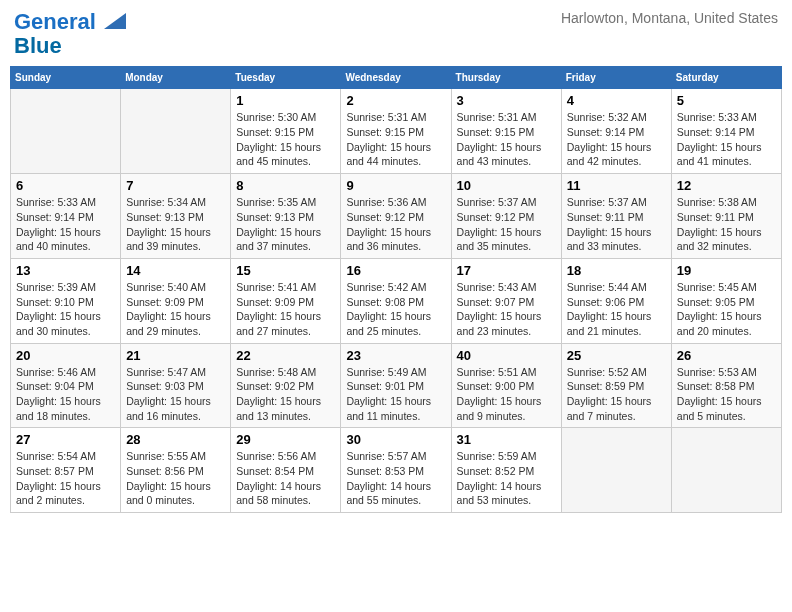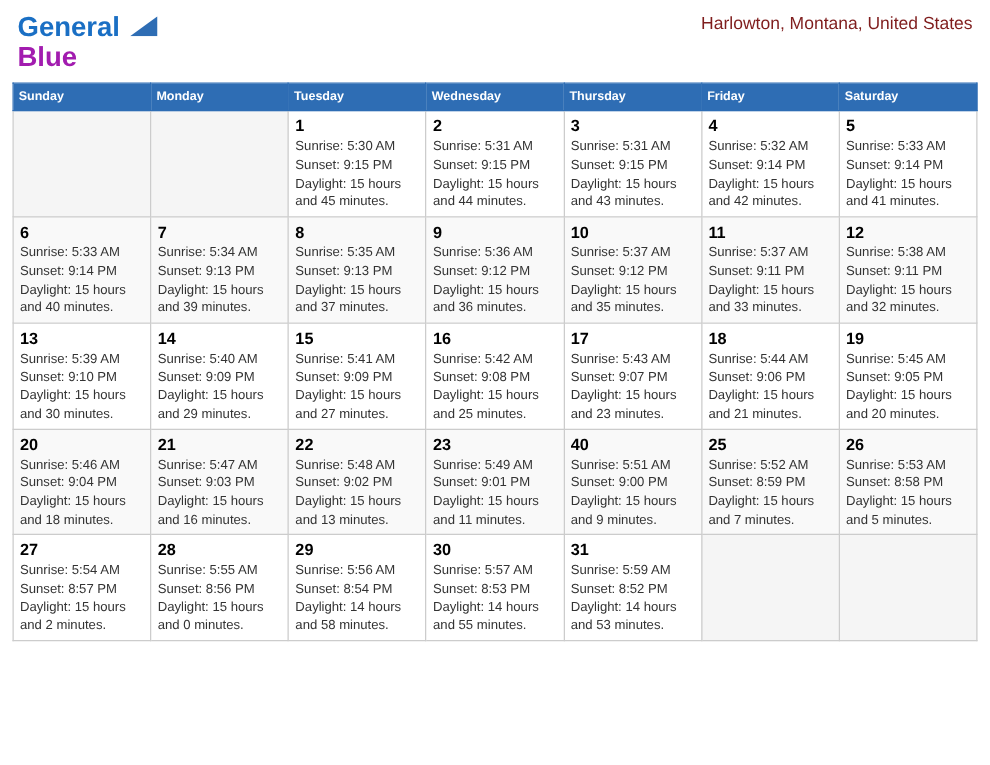--- a/index.html
+++ b/index.html
@@ -39,21 +39,21 @@
       text-align: right;
     }
     .month-title {
       font-size: 36px;
       font-weight: bold;
       color: #333;
       line-height: 1.1;
     }
     .location-title {
       font-size: 14px;
-      color: #7f1d1d;
+      color: #737373;
       margin-left: 40px;
     }
     table {
       width: 100%;
       border-collapse: collapse;
       font-size: 11px;
     }
     th {
       background: #2e6db4;
       color: #fff;
@@ -98,21 +98,21 @@
 <div class="header">
   <div class="logo">
     <div>
       <div class="logo-text">
         <span>General</span>
         <svg class="logo-icon" viewBox="0 0 22 16" xmlns="http://www.w3.org/2000/svg">
           <polygon points="0,16 22,0 22,16" fill="#2e6db4"></polygon>
         </svg>
       </div>
       <div class="logo-text">
-        <span style="color:#a21caf;">Blue</span>
+        <span style="color:#0369a1;">Blue</span>
       </div>
     </div>
   </div>
   <div class="title-block">
     <div class="location-title">Harlowton, Montana, United States</div>
   </div>
 </div>
 
 <table>
   <thead>

